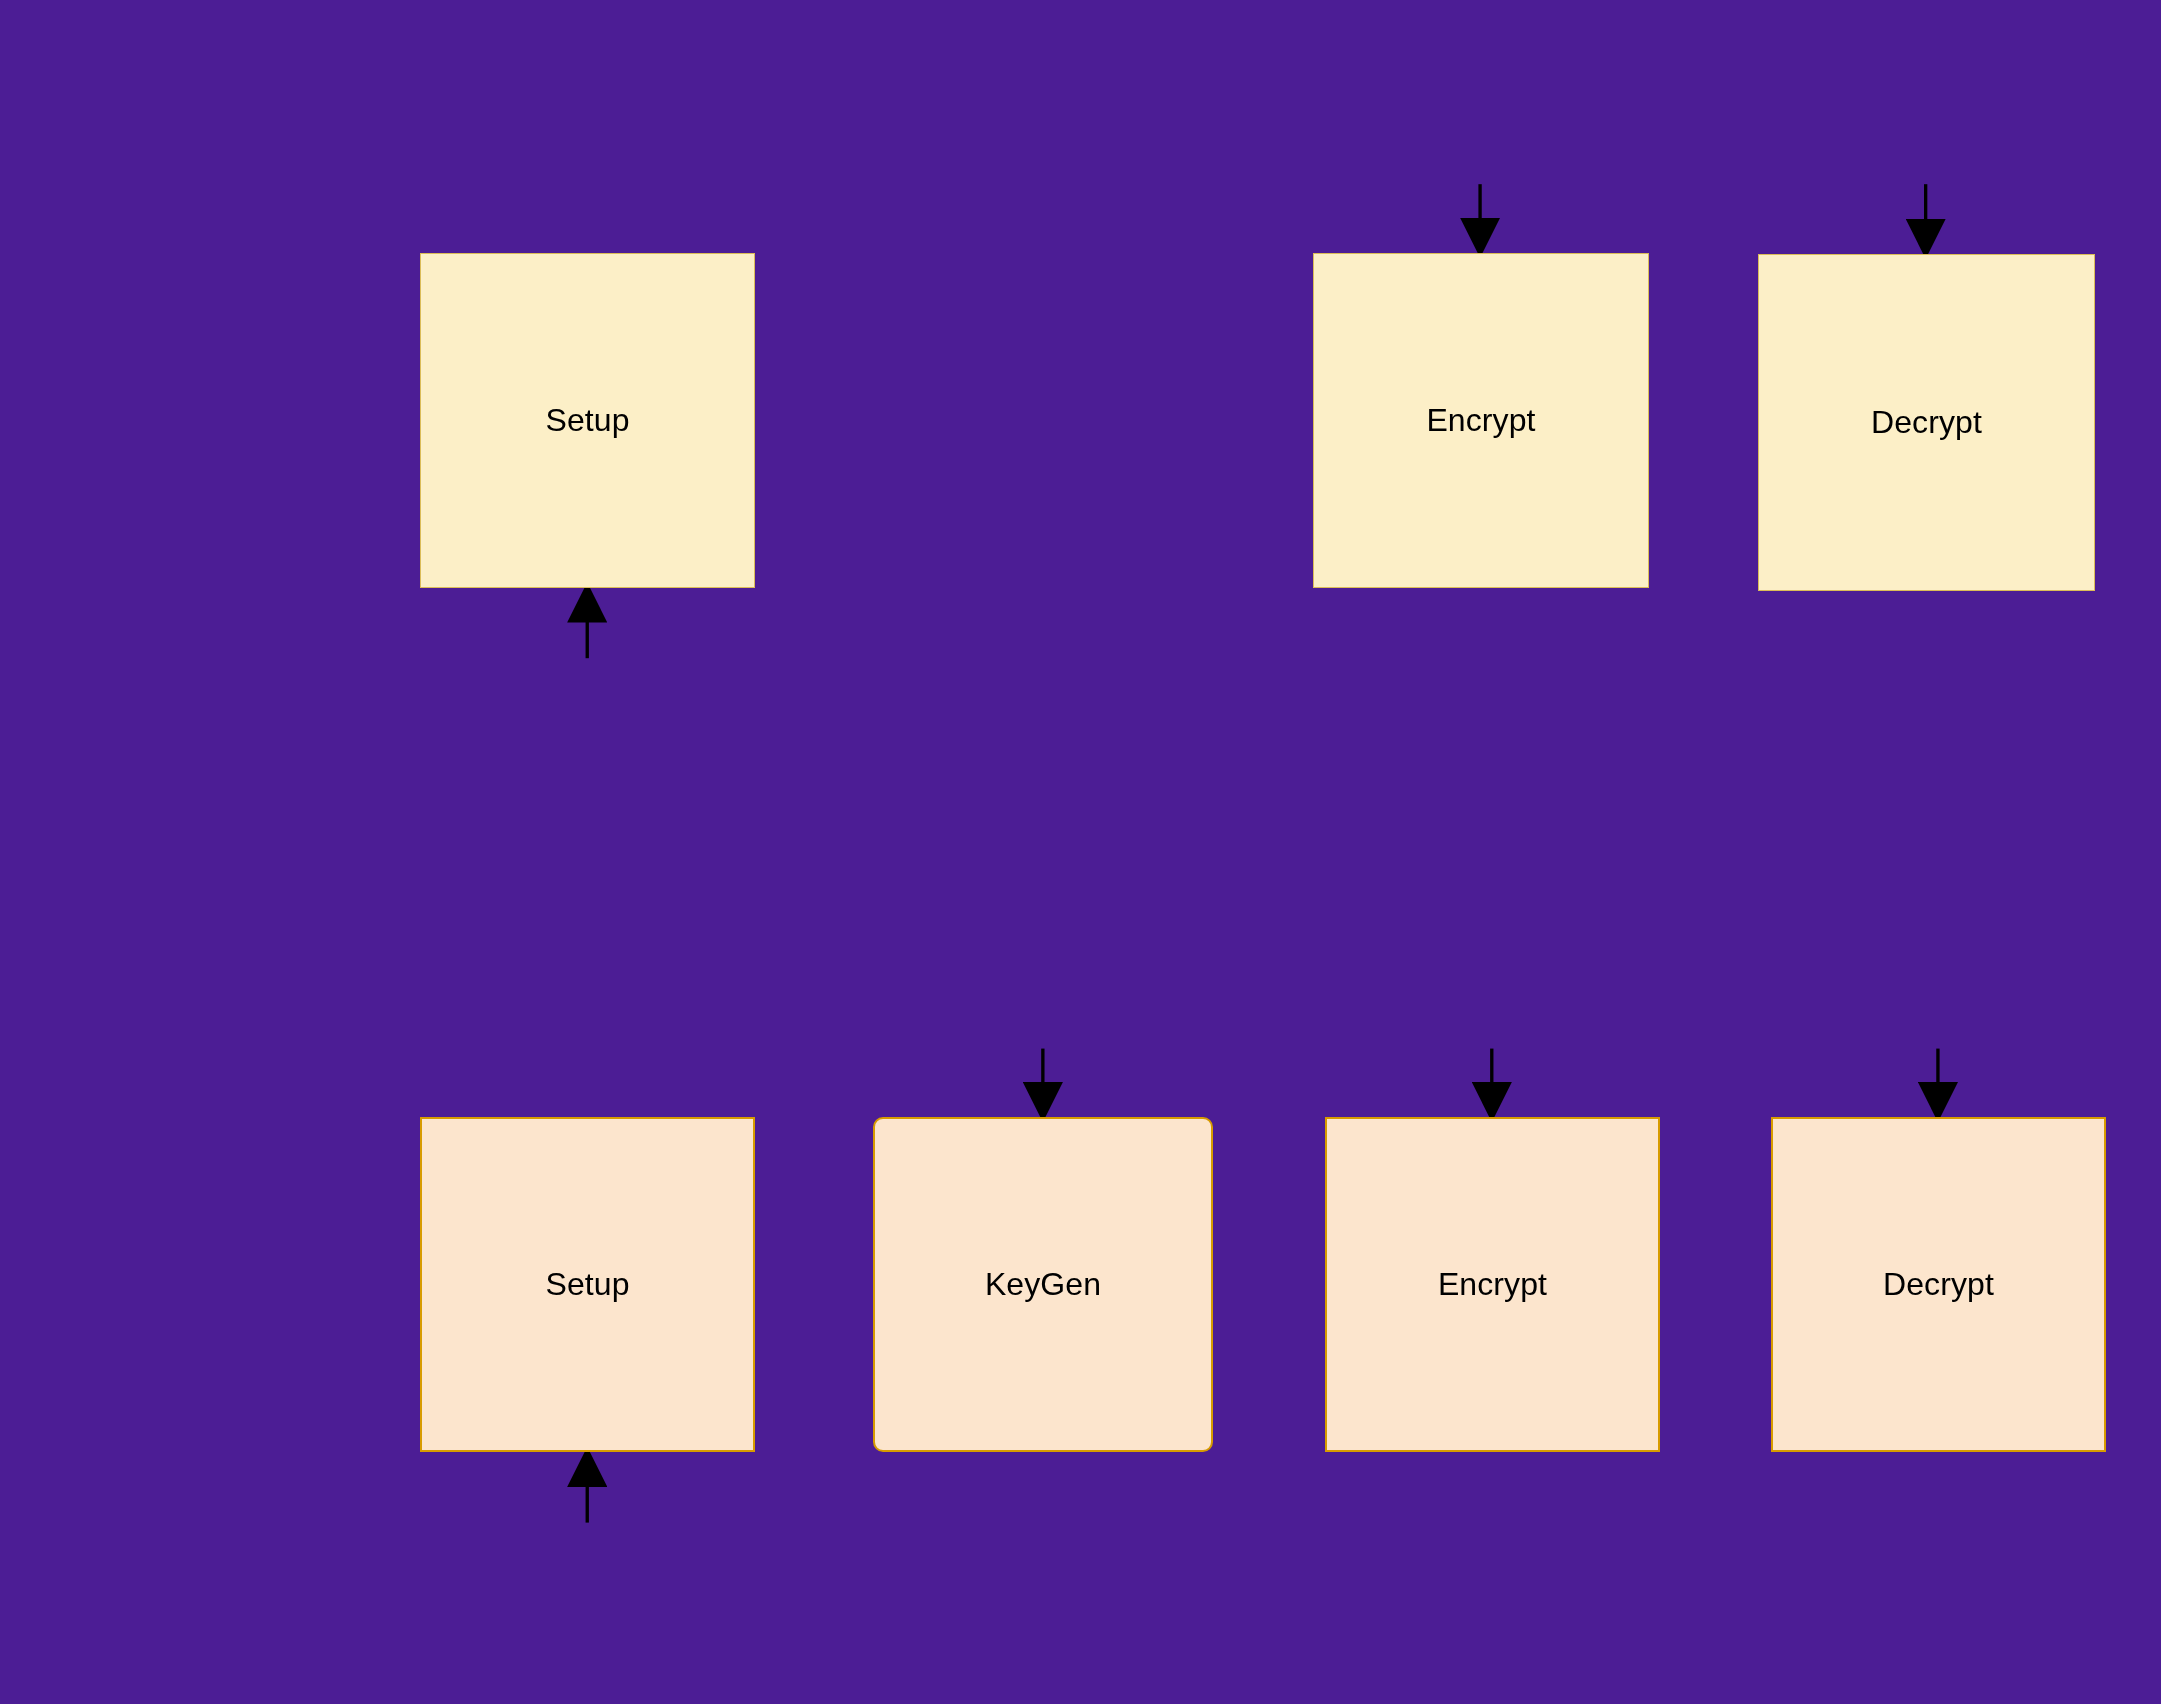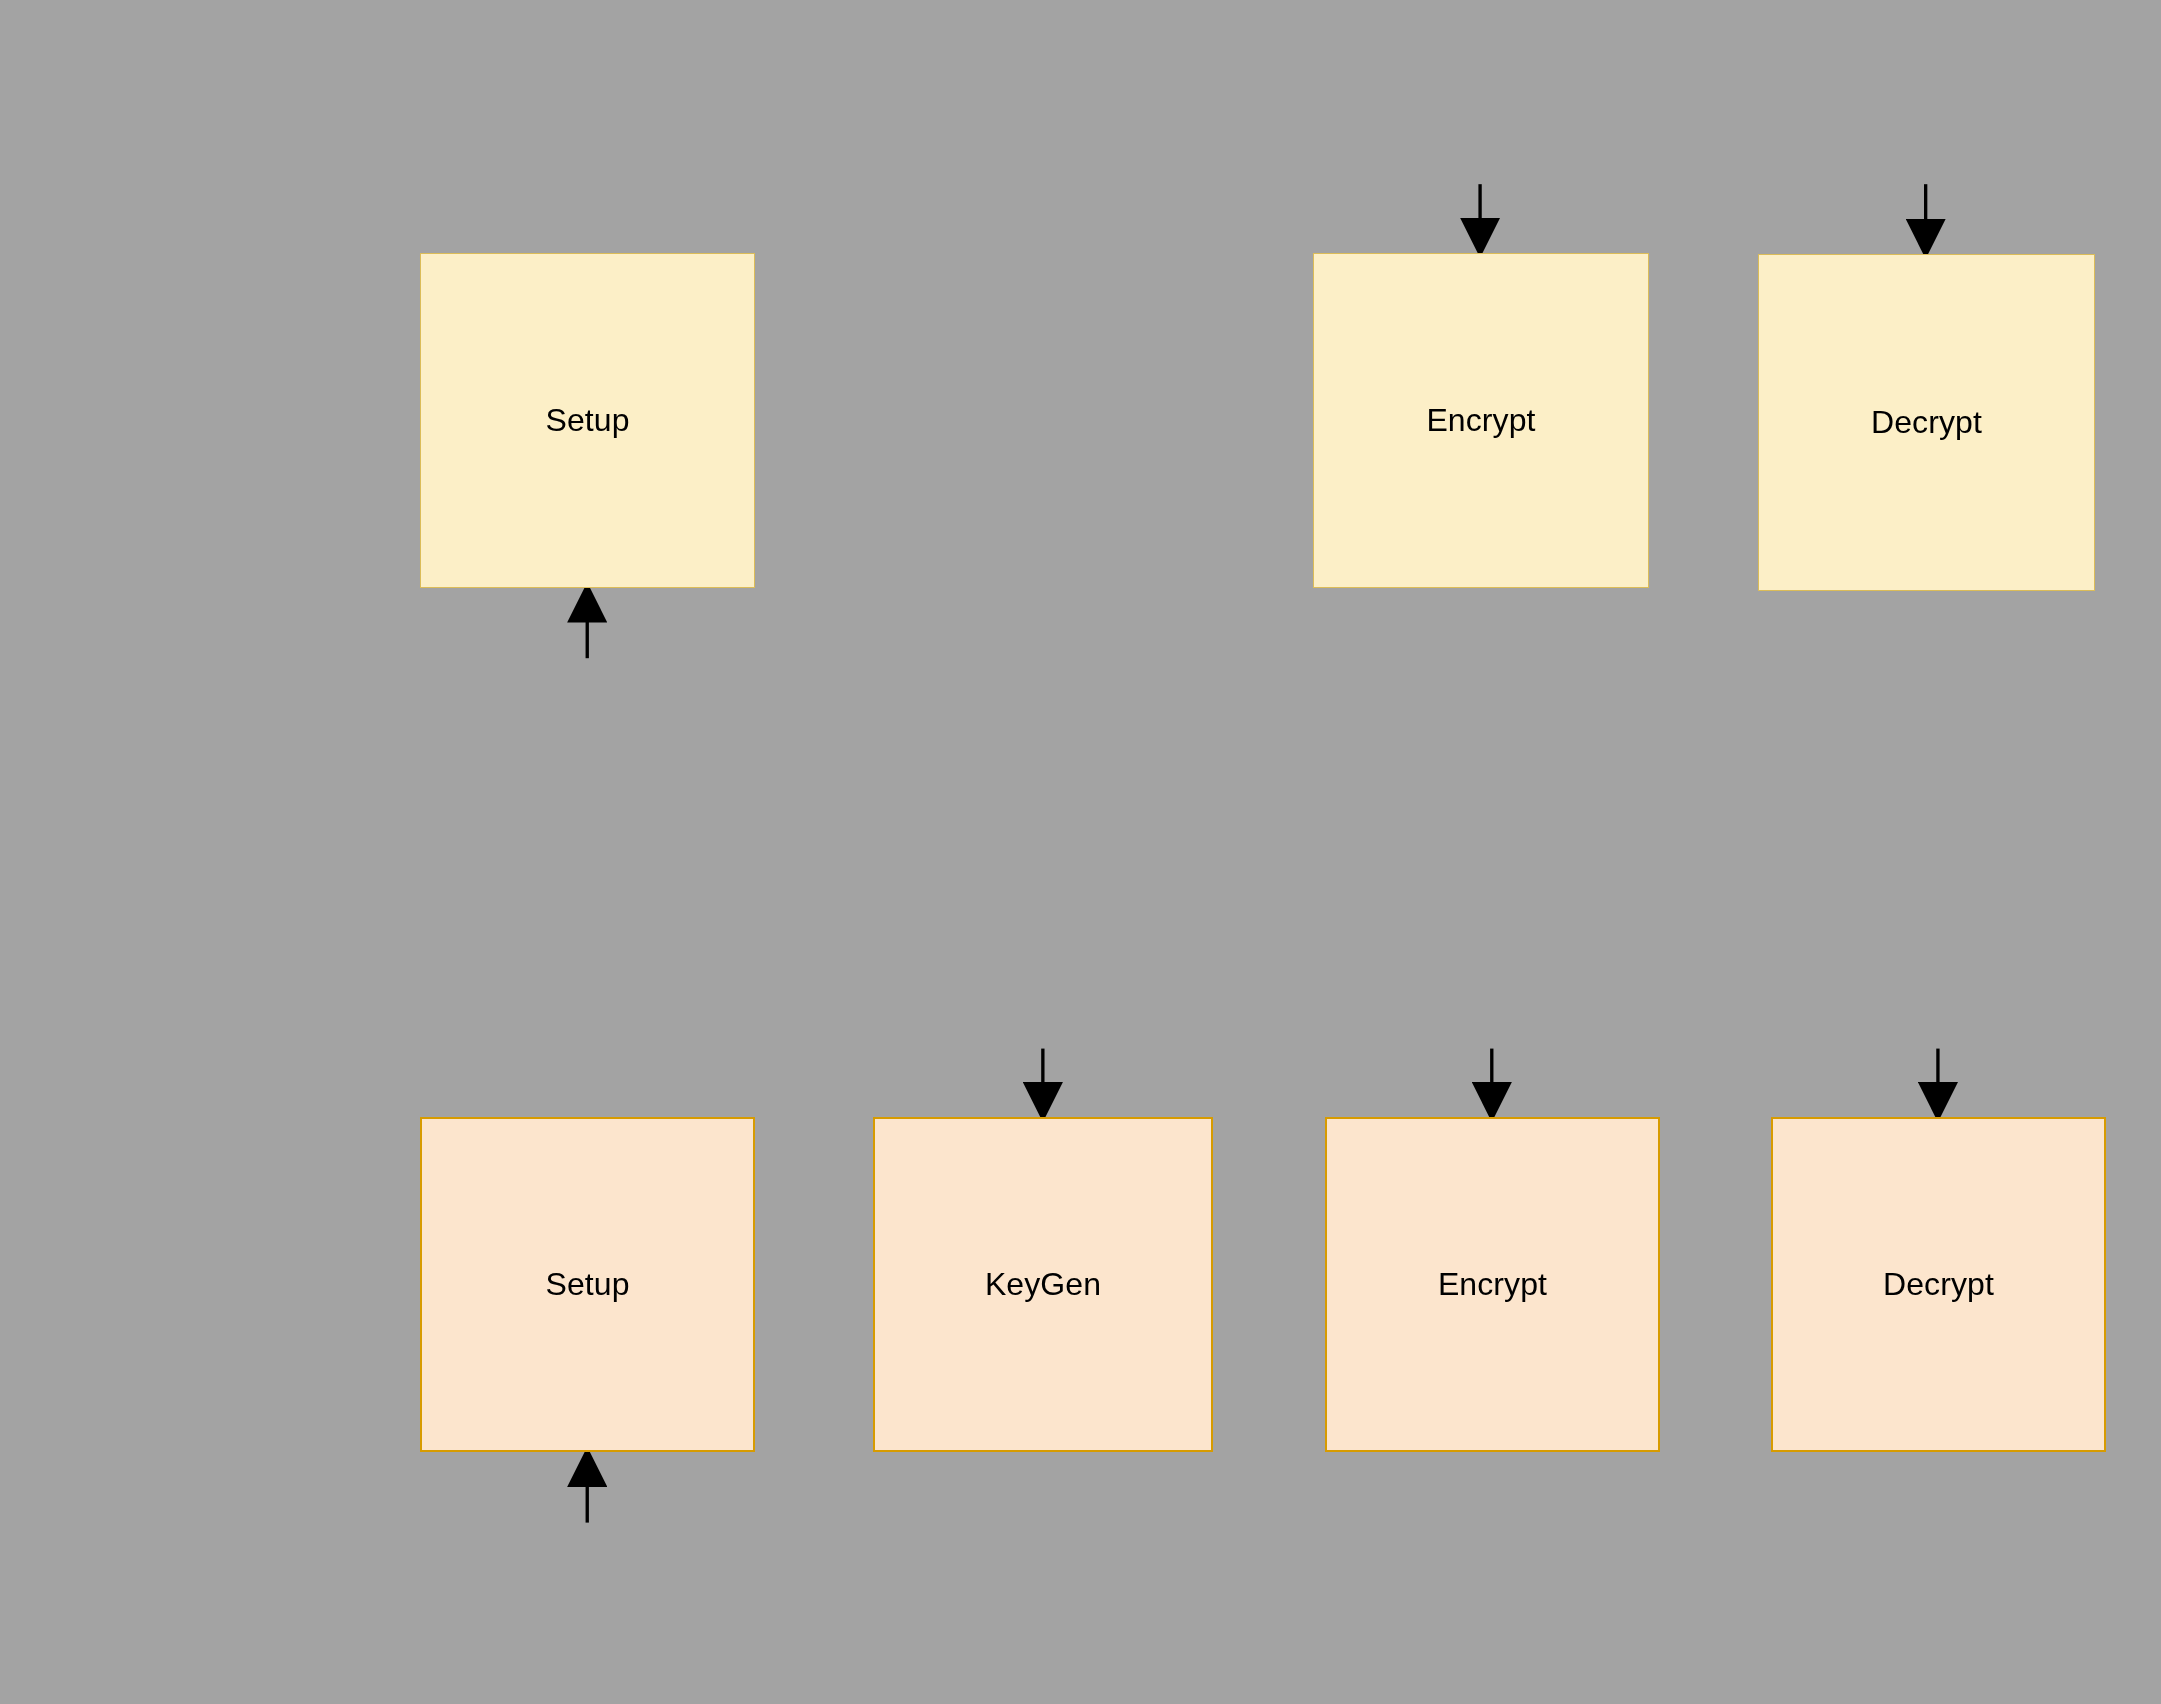--- a/index.html
+++ b/index.html
@@ -8,21 +8,21 @@
     padding: 0;
     background: #000000;
   }
   body {
     font-family: "Liberation Sans", sans-serif;
   }
   #canvas {
     position: relative;
     width: 2161px;
     height: 1704px;
-    background: #a3a3a3;
+    background: #4c1d95;
     overflow: hidden;
   }
   .edge-layer {
     position: absolute;
     left: 0;
     top: 0;
     width: 2161px;
     height: 1704px;
     pointer-events: none;
   }
@@ -55,21 +55,21 @@
   }
   .row2 .node-label {
     font-size: 32px;
   }
   
   #node-r1-setup   { left: 420px;  top: 253px;  width: 335px; height: 335px; }
   #node-r1-encrypt { left: 1313px; top: 253px;  width: 336px; height: 335px; }
   #node-r1-decrypt { left: 1758px; top: 254px;  width: 337px; height: 337px; }
   
   #node-r2-setup   { left: 420px;  top: 1117px; width: 335px; height: 335px; }
-  #node-r2-keygen  { left: 873px; top: 1117px; width: 340px; height: 335px; }
+  #node-r2-keygen  { left: 873px; top: 1117px; width: 340px; height: 335px; border-radius: 10px; }
   #node-r2-encrypt { left: 1325px; top: 1117px; width: 335px; height: 335px; }
   #node-r2-decrypt { left: 1771px; top: 1117px; width: 335px; height: 335px; }
 </style>
 </head>
 <body>
 
 <div id="canvas">
 
   <svg class="edge-layer" viewBox="0 0 3875 3055" width="2161" height="1704" xmlns="http://www.w3.org/2000/svg">
     <defs>

